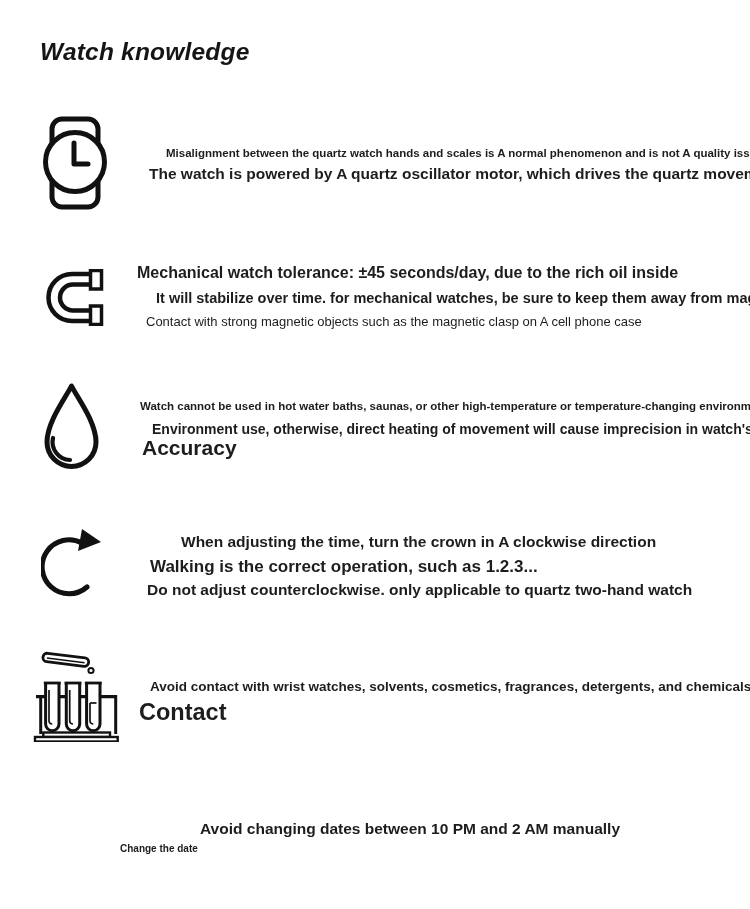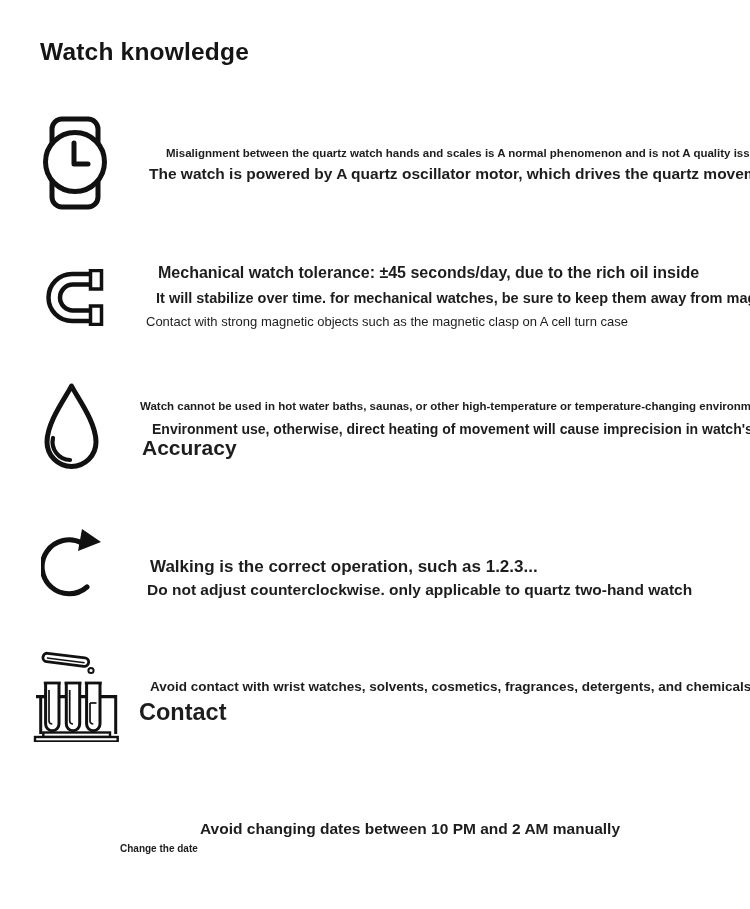--- a/index.html
+++ b/index.html
@@ -2,21 +2,21 @@
 <html><head>
 <meta charset="utf-8">
 <style>
   html,body{margin:0;padding:0;background:#ffffff;}
   .page{
     position:relative;width:750px;height:909px;background:#ffffff;
     font-family:"Liberation Sans",sans-serif;overflow:hidden;color:#1d1d1d;
   }
   .ttl{
     position:absolute;left:40px;top:38px;margin:0;
-    font-size:24.5px;font-weight:700;color:#151515;letter-spacing:.2px;white-space:nowrap;
+    font-size:24.5px;font-weight:700;color:#151515;letter-spacing:.2px;white-space:nowrap;font-style:italic;
   }
   .ln{position:absolute;margin:0;white-space:nowrap;color:#1d1d1d;font-weight:700;}
   .rg{font-weight:400;}
   .icon{position:absolute;}
   .icon svg{display:block;width:100%;height:100%;}
 </style>
 </head>
 <body>
 
 <div class="page">
@@ -34,40 +34,41 @@
   <p class="ln" style="left:149px;top:165px;font-size:15.5px">The watch is powered by A quartz oscillator motor, which drives the quartz movement</p>
 
   <div class="icon" style="left:43px;top:269px;width:64px;height:57px">
     <svg viewBox="0 0 64 57" xmlns="http://www.w3.org/2000/svg">
       <path d="M55 5 H29 A23.5 23.5 0 0 0 29 52 H55" fill="none" stroke="#111" stroke-width="4.5"></path>
       <path d="M55 15.5 H30 A13 13 0 0 0 30 41.5 H55" fill="none" stroke="#111" stroke-width="4.5"></path>
       <rect x="47.5" y="1.5" width="11" height="18.5" fill="#fff" stroke="#111" stroke-width="3.5"></rect>
       <rect x="47.5" y="37" width="11" height="18.5" fill="#fff" stroke="#111" stroke-width="3.5"></rect>
     </svg>
   </div>
-  <p class="ln" style="left:158px;top:264px;font-size:16px">Mechanical watch tolerance: ±45 seconds/day, due to the rich oil inside</p>
+  <p class="ln" style="left:137px;top:264px;font-size:16px">Mechanical watch tolerance: ±45 seconds/day, due to the rich oil inside</p>
   <p class="ln" style="left:156px;top:290px;font-size:14.5px">It will stabilize over time. for mechanical watches, be sure to keep them away from magnets</p>
-  <p class="ln rg" style="left:146px;top:314px;font-size:13px">Contact with strong magnetic objects such as the magnetic clasp on A cell turn case</p>
+  <p class="ln rg" style="left:146px;top:314px;font-size:13px">Contact with strong magnetic objects such as the magnetic clasp on A cell phone case</p>
 
   <div class="icon" style="left:41px;top:381px;width:61px;height:92px">
     <svg viewBox="0 0 61 92" xmlns="http://www.w3.org/2000/svg">
       <path d="M30.5 5 C25 16 6 41 6 61 A24.5 24.5 0 0 0 55 61 C55 41 36 16 30.5 5 Z" fill="none" stroke="#111" stroke-width="5" stroke-linejoin="round"></path>
       <path d="M12 57 A18 18 0 0 0 29 79" fill="none" stroke="#111" stroke-width="4.2" stroke-linecap="round"></path>
     </svg>
   </div>
   <p class="ln" style="left:140px;top:400px;font-size:11.5px">Watch cannot be used in hot water baths, saunas, or other high-temperature or temperature-changing environments</p>
   <p class="ln" style="left:152px;top:421px;font-size:14px">Environment use, otherwise, direct heating of movement will cause imprecision in watch's timekeeping</p>
   <p class="ln" style="left:142px;top:436px;font-size:21px">Accuracy</p>
 
   <div class="icon" style="left:41px;top:526px;width:66px;height:77px">
     <svg viewBox="0 0 66 77" xmlns="http://www.w3.org/2000/svg">
       <path d="M46 61 A27 27 0 1 1 41 17" fill="none" stroke="#111" stroke-width="5" stroke-linecap="round"></path>
       <path d="M37 25 L41 3 L60 16 Z" fill="#111"></path>
     </svg>
   </div>
+  <p class="ln" style="left:181px;top:533px;font-size:15.5px">When adjusting the time, turn the crown in A clockwise direction</p>
   <p class="ln" style="left:150px;top:557px;font-size:17px">Walking is the correct operation, such as 1.2.3...</p>
   <p class="ln" style="left:147px;top:581px;font-size:15.5px">Do not adjust counterclockwise. only applicable to quartz two-hand watch</p>
 
   <div class="icon" style="left:32px;top:649px;width:89px;height:93px">
     <svg viewBox="0 0 89 93" xmlns="http://www.w3.org/2000/svg">
 
       <g transform="rotate(7 13 8)">
         <rect x="11" y="4" width="46" height="8.5" rx="4.2" fill="#fff" stroke="#111" stroke-width="2.8"></rect>
         <line x1="15" y1="8.8" x2="53" y2="8.8" stroke="#111" stroke-width="1.5"></line>
       </g>

